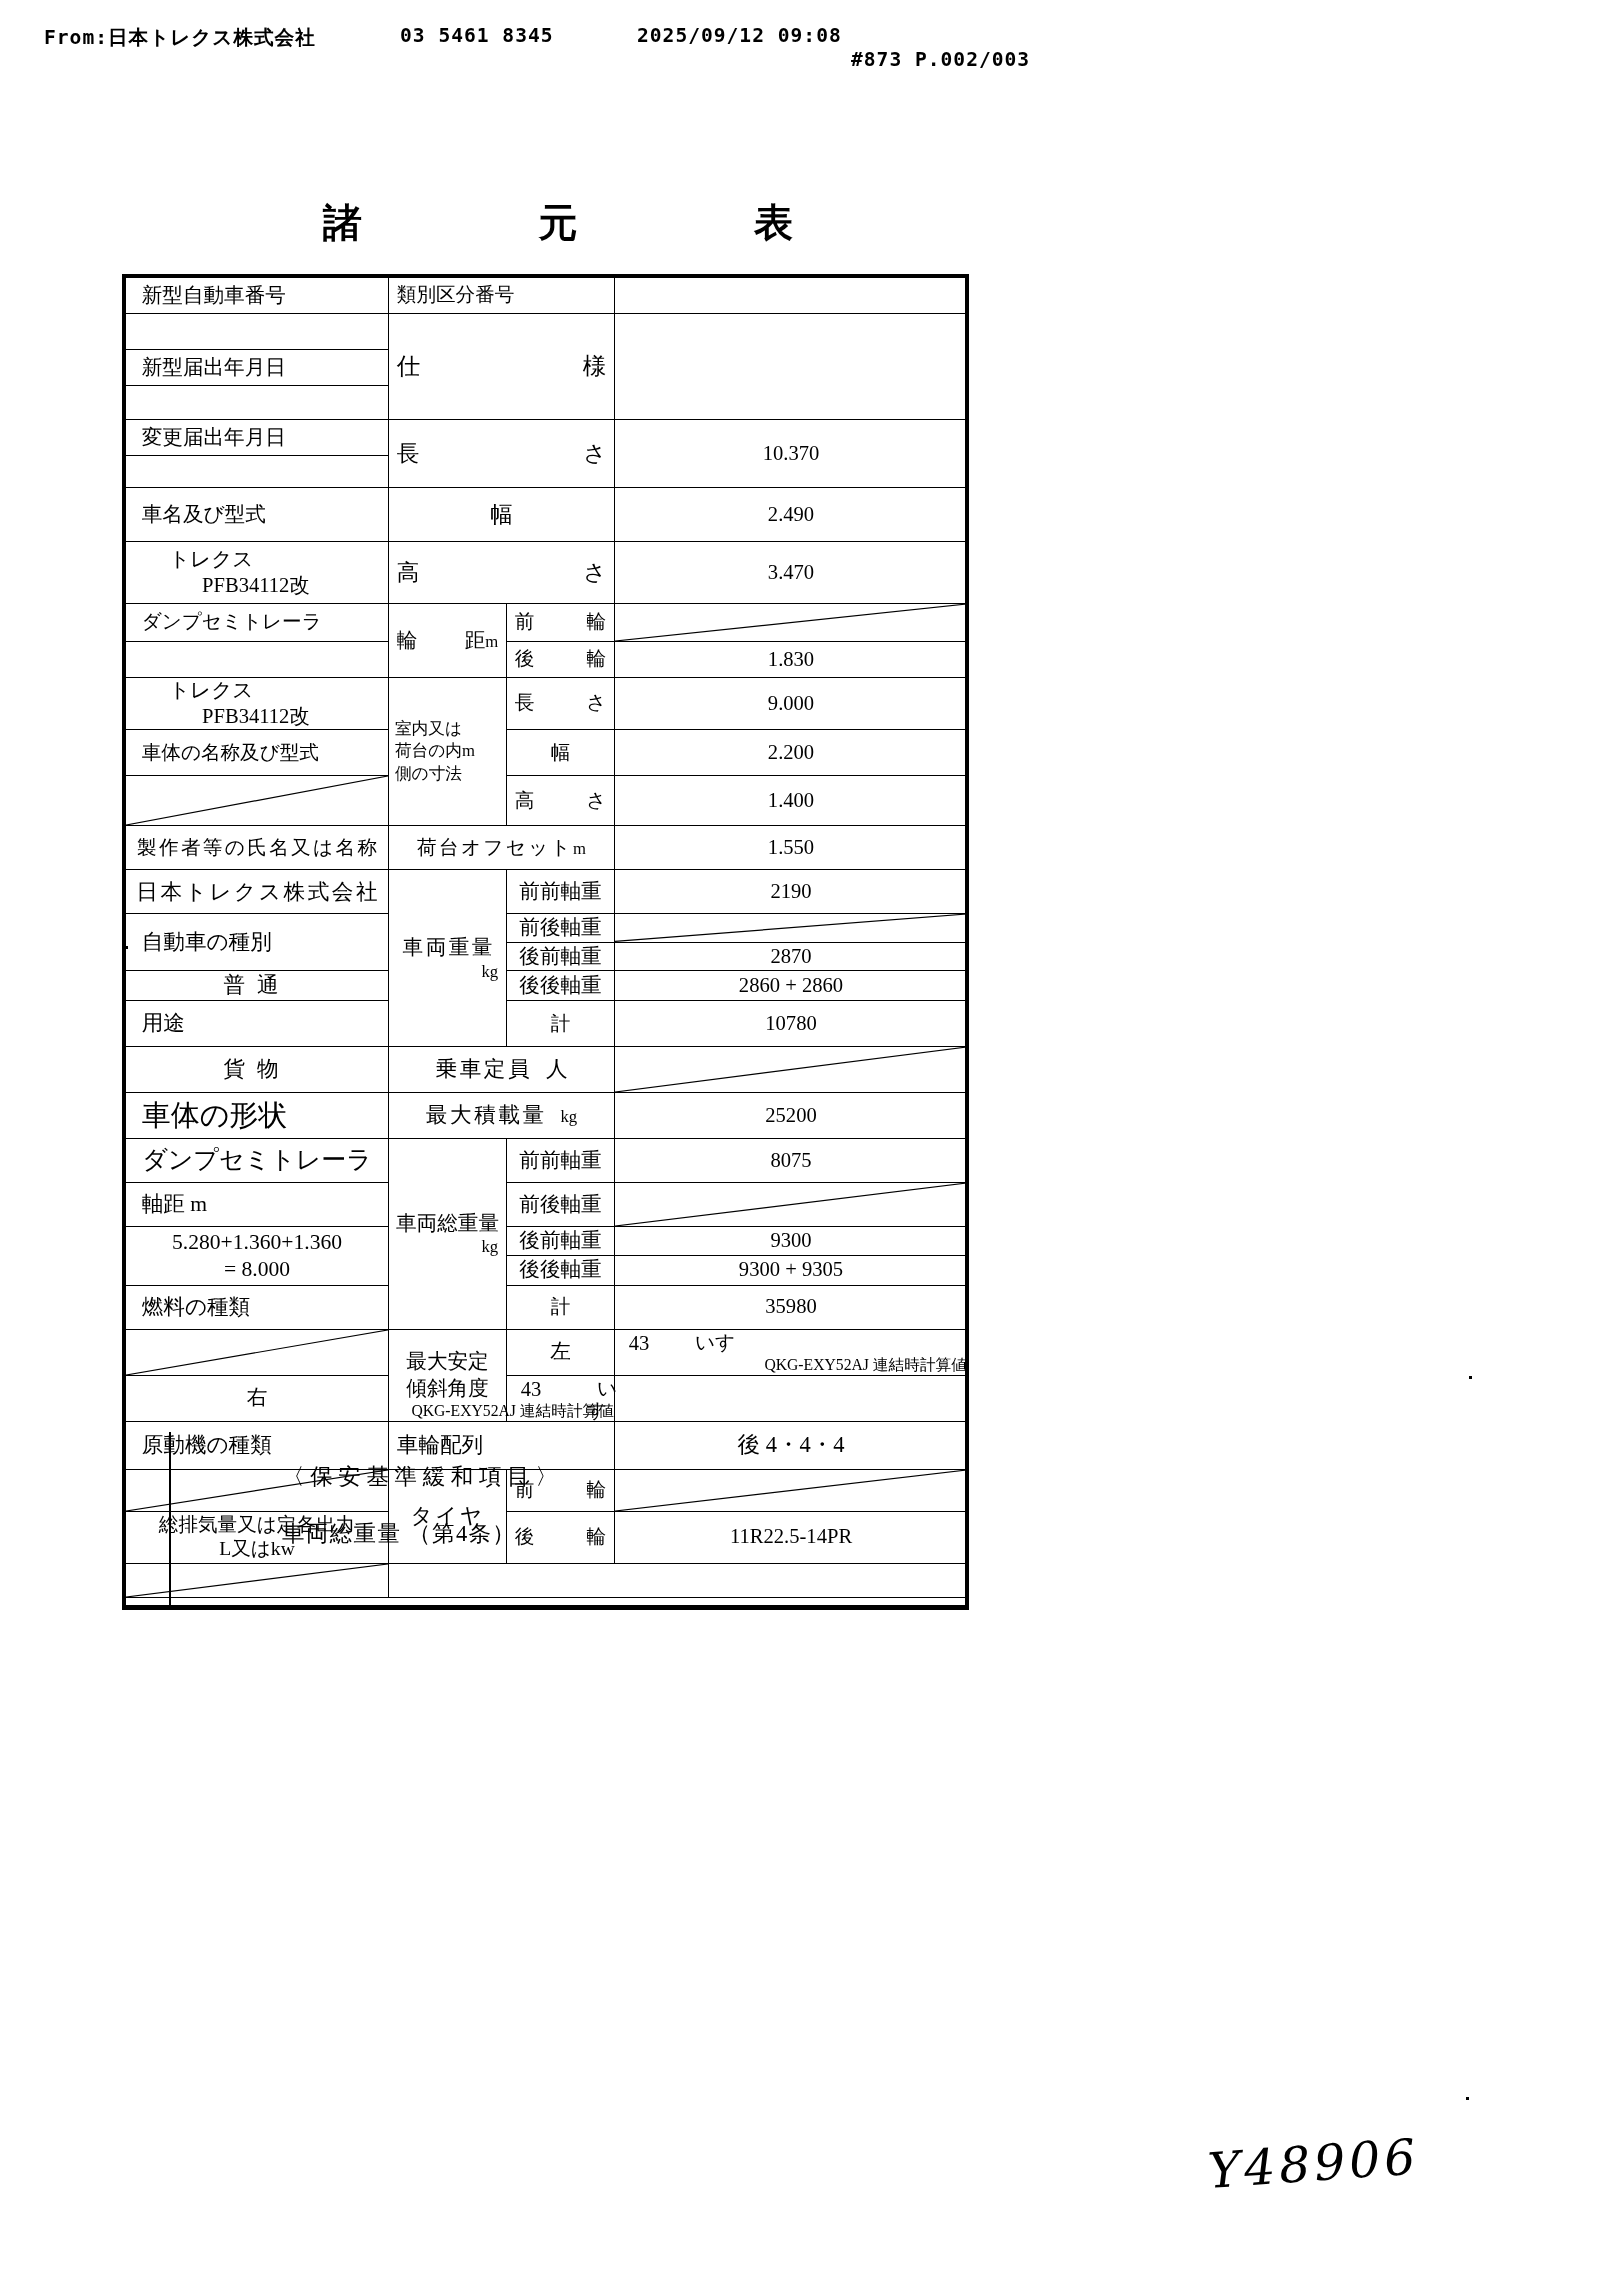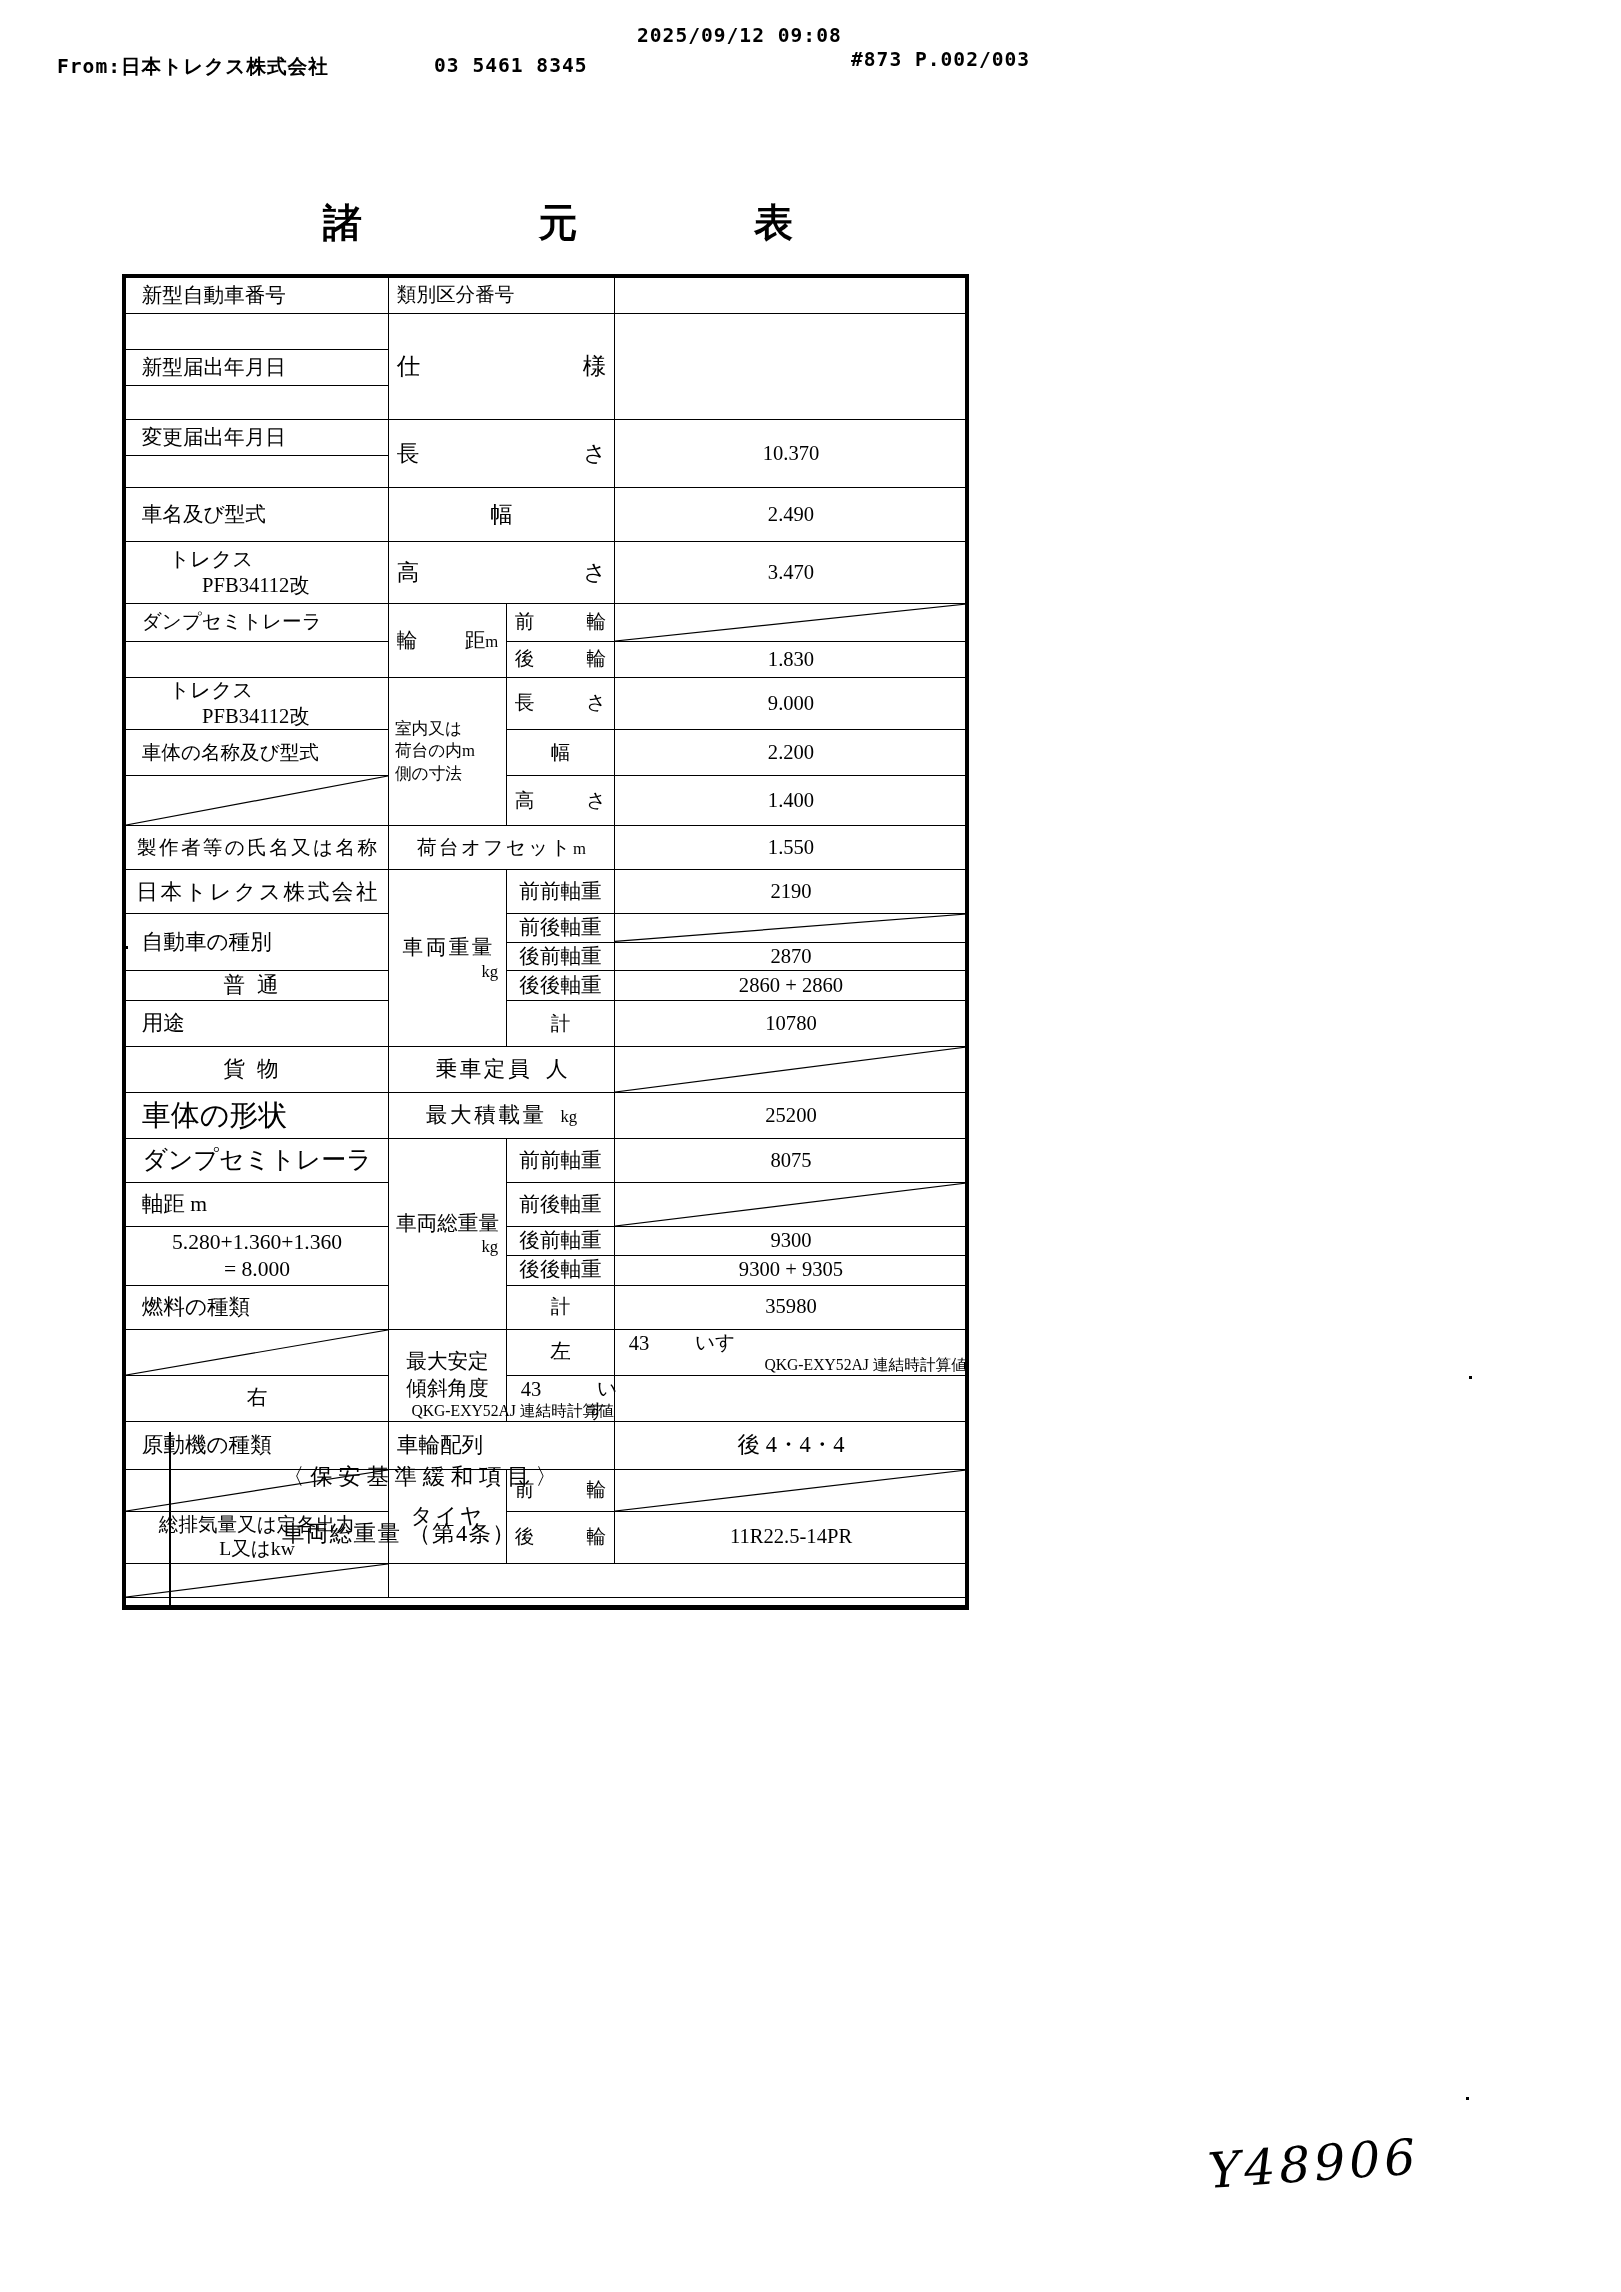--- a/index.html
+++ b/index.html
@@ -23,22 +23,22 @@
     left: 0;
     width: 1621px;
     height: 33px;
     font-family: "DejaVu Sans Mono", "Liberation Mono", monospace;
     font-weight: bold;
     font-size: 19.6px;
     letter-spacing: 1px;
     white-space: nowrap;
   }
   .fax-header span { position: absolute; top: 0; }
-  .fh-from { left: 57px; margin-top: 29px; }
-  .fh-tel  { left: 434px; margin-top: 30px; }
+  .fh-from { left: 44px; }
+  .fh-tel  { left: 400px; }
   .fh-date { left: 637px; }
   .fh-page { left: 851px; margin-top: 24px; }
 
   
   .doc-title {
     position: absolute;
     top: 196px;
     left: 323px;
     width: 470px;
     font-size: 39px;

